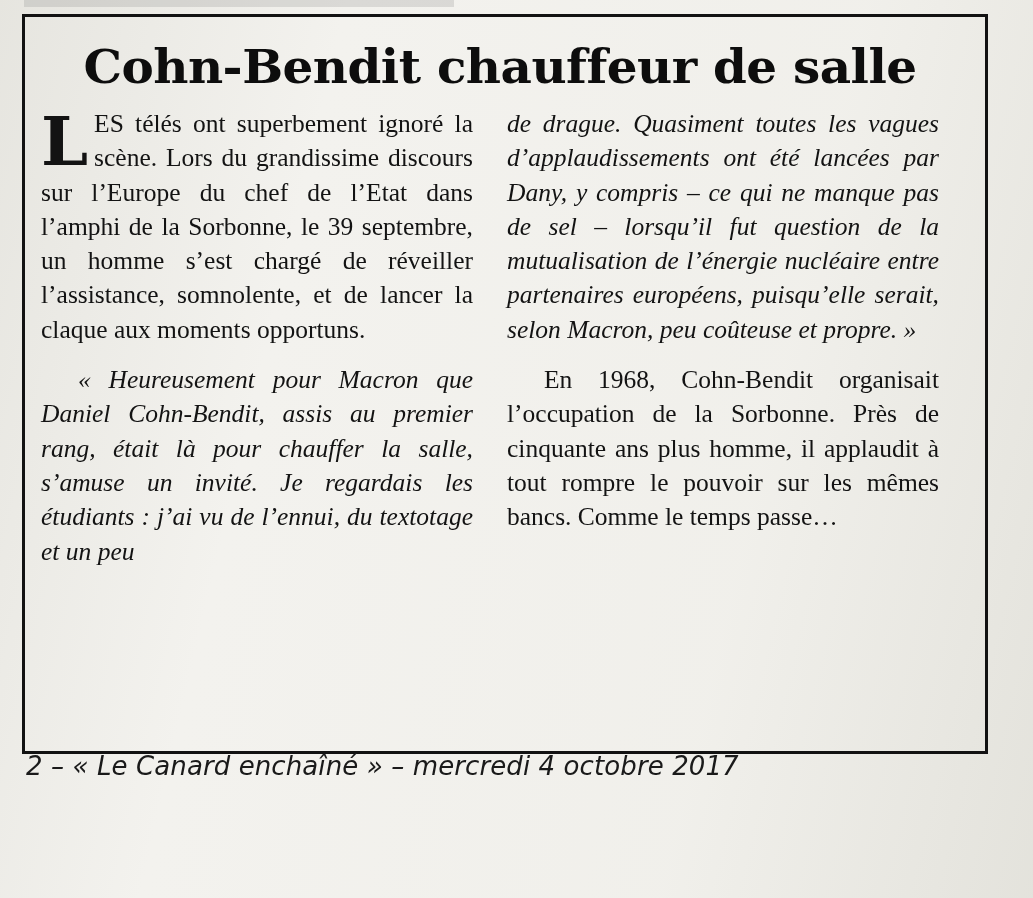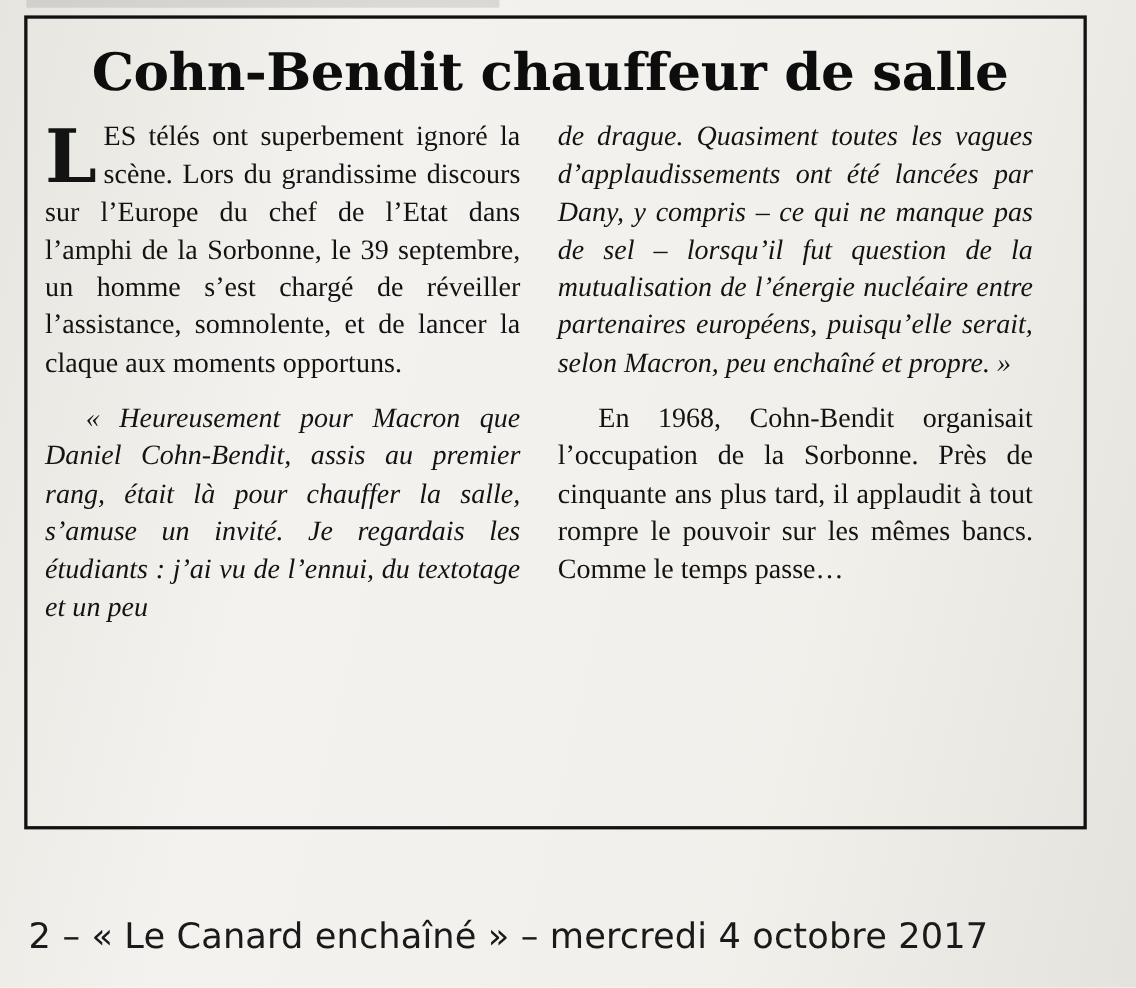--- a/index.html
+++ b/index.html
@@ -97,26 +97,27 @@
     font-weight: 700;
     font-size: 67px;
     line-height: 0.82;
     padding: 6px 6px 0 0;
     margin-top: 2px;
   }
 
   #caption {
     position: absolute;
     left: 26px;
-    top: 832px;
+    top: 751px;
     font-family: "DejaVu Sans", "Liberation Sans", sans-serif;
-    font-size: 32px;
+    font-size: 26px;
     color: #1a1a1a;
     letter-spacing: 0.1px;
     white-space: nowrap;
+    font-style: italic;
   }
 
   
   #top-sliver {
     position: absolute;
     left: 24px;
     top: 0px;
     width: 430px;
     height: 7px;
     background: rgba(120,120,120,0.20);
@@ -134,22 +135,22 @@
     <h1 id="headline">Cohn-Bendit chauffeur de salle</h1>
 
     <div id="columns">
 
       <div class="col">
         <p class="dropcap-para"><span class="dropcap">L</span><span>ES télés ont superbement ignoré la scène. Lors du grandissime discours sur l’Europe du chef de l’Etat dans l’amphi de la Sorbonne, le 39 septembre, un homme s’est chargé de réveiller l’assistance, somnolente, et de lancer la claque aux moments opportuns.</span></p>
         <p class="italic">« Heureusement pour Macron que Daniel Cohn-Bendit, assis au premier rang, était là pour chauffer la salle, s’amuse un invité. Je regardais les étudiants : j’ai vu de l’ennui, du textotage et un peu</p>
       </div>
 
       <div class="col">
-        <p class="italic">de drague. Quasiment toutes les vagues d’applaudissements ont été lancées par Dany, y compris – ce qui ne manque pas de sel – lorsqu’il fut question de la mutualisation de l’énergie nucléaire entre partenaires européens, puisqu’elle serait, selon Macron, peu enchaîné et propre. »</p>
-        <p>En 1968, Cohn-Bendit organisait l’occupation de la Sorbonne. Près de cinquante ans plus tard, il applaudit à tout rompre le pouvoir sur les mêmes bancs. Comme le temps passe…</p>
+        <p class="italic">de drague. Quasiment toutes les vagues d’applaudissements ont été lancées par Dany, y compris – ce qui ne manque pas de sel – lorsqu’il fut question de la mutualisation de l’énergie nucléaire entre partenaires européens, puisqu’elle serait, selon Macron, peu coûteuse et propre. »</p>
+        <p>En 1968, Cohn-Bendit organisait l’occupation de la Sorbonne. Près de cinquante ans plus homme, il applaudit à tout rompre le pouvoir sur les mêmes bancs. Comme le temps passe…</p>
       </div>
 
     </div>
   </div>
 
   <div id="caption">2 – « Le Canard enchaîné » – mercredi 4 octobre 2017</div>
 
 </div>
 
 </body></html>

